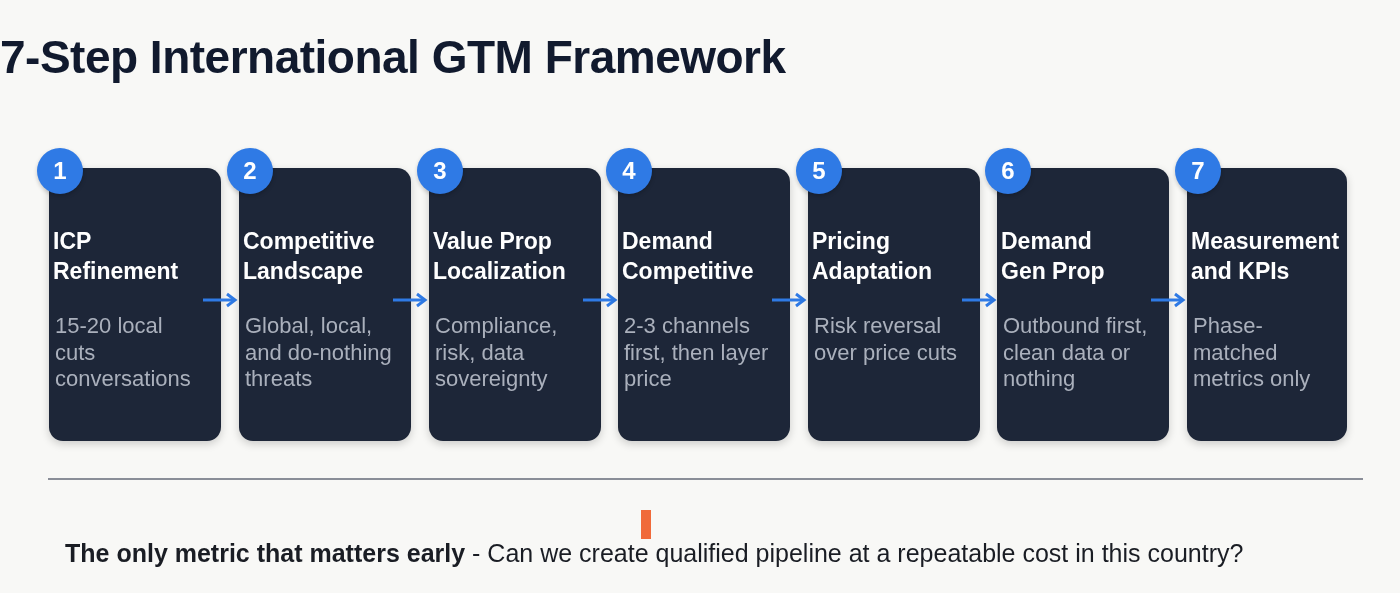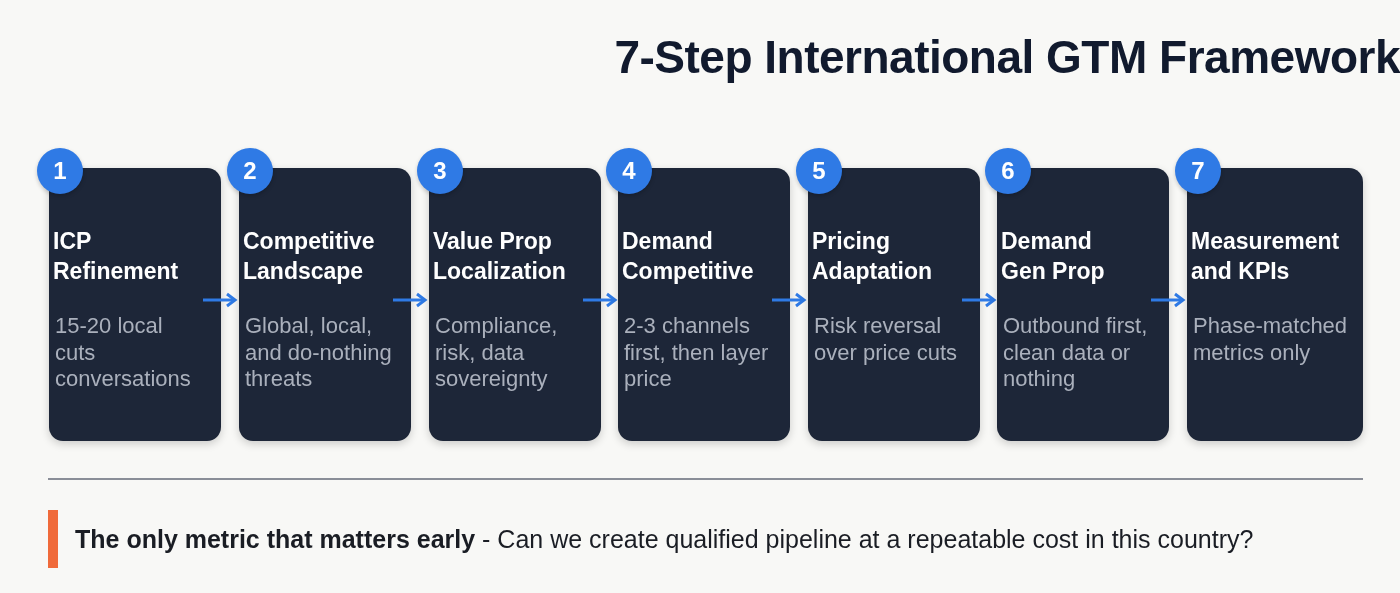--- a/index.html
+++ b/index.html
@@ -4,21 +4,21 @@
 <style>
   html, body { margin: 0; padding: 0; }
   body {
     width: 1400px; height: 593px; overflow: hidden;
     background: #f8f8f6;
     font-family: "Liberation Sans", "DejaVu Sans", sans-serif;
     position: relative;
   }
   .title {
     position: absolute; left: 0; right: 0; top: 30px;
-    text-align: right;
+    text-align: left;
     font-size: 46px; font-weight: 700; color: #111a2e;
     letter-spacing: -0.5px;
   }
   .steps { position: absolute; left: 0; top: 0; width: 1400px; height: 460px; }
   .card {
     position: absolute; top: 168px; width: 172px; height: 273px;
     background: #1d2638;
     border-radius: 14px;
     box-shadow: 0 3px 8px rgba(0,0,0,0.18);
     color: #fff; text-align: left;
@@ -43,21 +43,21 @@
   }
   .arrow {
     position: absolute; top: 292px; width: 36px; height: 16px;
   }
   .divider {
     position: absolute; left: 48px; top: 478px; width: 1315px; height: 2px;
     background: #8a8e98;
   }
   .callout {
     position: absolute; left: 48px; top: 510px; height: 58px;
-    display: flex; align-items: center;
+    display: flex; align-items: center; flex-direction: column;
   }
   .callout-bar { width: 10px; height: 58px; background: #f06a3a; }
   .callout-text {
     margin-left: 17px; font-size: 25px; color: #1a1d24; white-space: nowrap;
   }
   .callout-bold { font-weight: 700; }
 </style>
 </head>
 <body>
 
@@ -119,21 +119,21 @@
   <div class="card" style="left:997px">
     <div class="card-title"><span>Demand</span><br><span>Gen Prop</span></div>
     <div class="card-desc"><span>Outbound first,</span><br><span>clean data or</span><br><span>nothing</span></div>
   </div>
   <svg class="arrow" style="left:1151px" viewBox="0 0 36 16">
       <line x1="0" y1="8" x2="30" y2="8" stroke="#2f7ae5" stroke-width="3"></line>
       <polyline points="24,2 32,8 24,14" fill="none" stroke="#2f7ae5" stroke-width="3"></polyline>
     </svg>
 
   <div class="badge" style="left:1175px">7</div>
-  <div class="card" style="left:1187px;width:176px">
+  <div class="card" style="left:1187px;width:160px">
     <div class="card-title"><span>Measurement</span><br><span>and KPIs</span></div>
     <div class="card-desc"><span>Phase-matched</span><br><span>metrics only</span></div>
   </div>
 </div>
 
 <div class="divider"></div>
 
 <div class="callout">
   <div class="callout-bar"></div>
   <div class="callout-text"><span class="callout-bold">The only metric that matters early</span><span> - </span><span>Can we create qualified pipeline at a repeatable cost in this country?</span></div>

